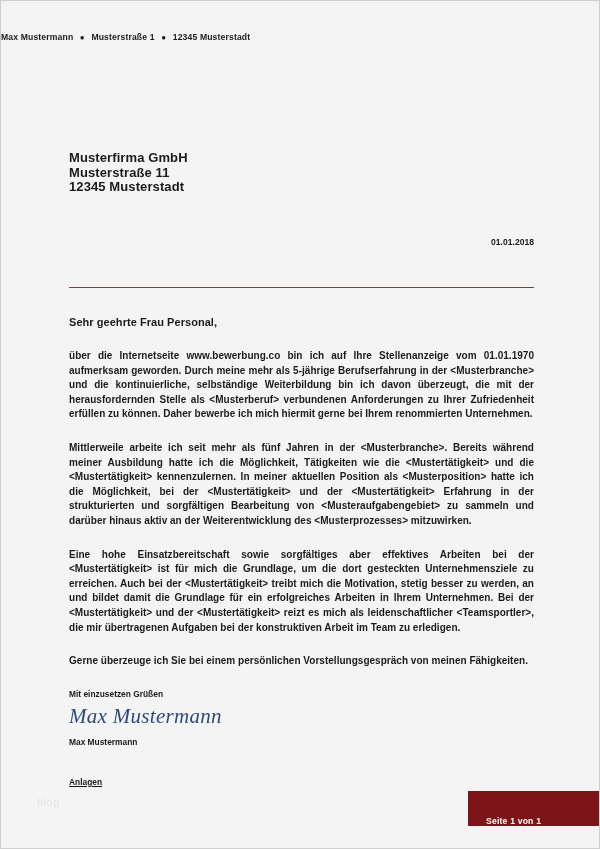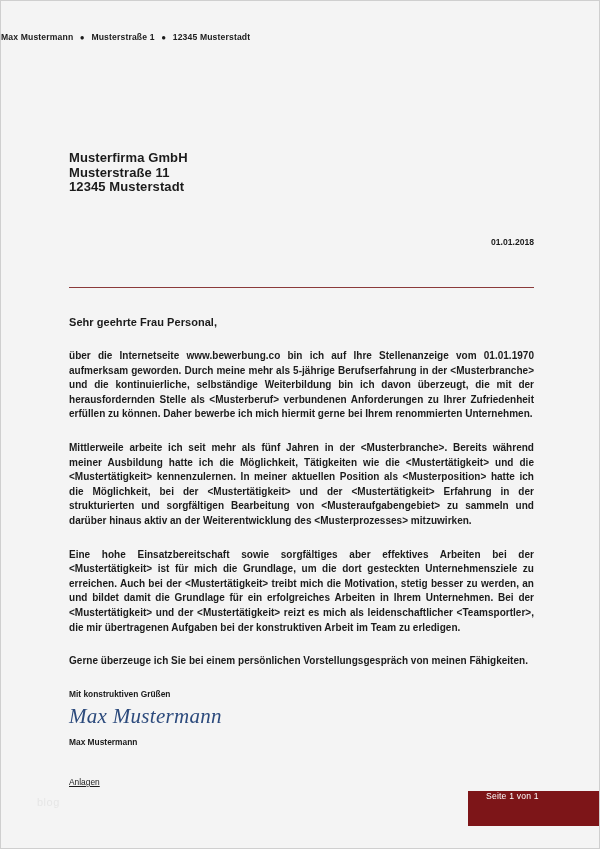--- a/index.html
+++ b/index.html
@@ -152,21 +152,21 @@
     color: #1b1b1b;
     line-height: 13px;
   }
 
   
   .attachments {
     position: absolute;
     top: 776px;
     left: 68px;
     font-size: 8.4px;
-    font-weight: normal;
+    font-weight: bold;
     color: #1b1b1b;
     text-decoration: underline;
   }
 
   
   .watermark {
     position: absolute;
     top: 795px;
     left: 36px;
     font-size: 11px;
@@ -177,23 +177,23 @@
   
   .page-badge {
     position: absolute;
     top: 790px;
     left: 467px;
     width: 132px;
     height: 35px;
     background: #7d1518;
     color: #ffffff;
     font-size: 8.6px;
-    font-weight: normal;
+    font-weight: bold;
     display: flex;
-    align-items: flex-start;
+    align-items: flex-end;
     box-sizing: border-box;
     padding-left: 18px;
     letter-spacing: 0.2px;
   }
 </style>
 </head>
 <body>
 
 <div id="page">
 
@@ -218,21 +218,21 @@
   <div class="subject-block">
     <div class="subject-rule"></div>
   </div>
 
   <div class="body-block">
     <div class="salutation">Sehr geehrte Frau Personal,</div>
     <div class="para">über die Internetseite www.bewerbung.co bin ich auf Ihre Stellenanzeige vom 01.01.1970 aufmerksam geworden. Durch meine mehr als 5-jährige Berufserfahrung in der &lt;Musterbranche&gt; und die kontinuierliche, selbständige Weiterbildung bin ich davon überzeugt, die mit der herausfordernden Stelle als &lt;Musterberuf&gt; verbundenen Anforderungen zu Ihrer Zufriedenheit erfüllen zu können. Daher bewerbe ich mich hiermit gerne bei Ihrem renommierten Unternehmen.</div>
     <div class="para">Mittlerweile arbeite ich seit mehr als fünf Jahren in der &lt;Musterbranche&gt;. Bereits während meiner Ausbildung hatte ich die Möglichkeit, Tätigkeiten wie die &lt;Mustertätigkeit&gt; und die &lt;Mustertätigkeit&gt; kennenzulernen. In meiner aktuellen Position als &lt;Musterposition&gt; hatte ich die Möglichkeit, bei der &lt;Mustertätigkeit&gt; und der &lt;Mustertätigkeit&gt; Erfahrung in der strukturierten und sorgfältigen Bearbeitung von &lt;Musteraufgabengebiet&gt; zu sammeln und darüber hinaus aktiv an der Weiterentwicklung des &lt;Musterprozesses&gt; mitzuwirken.</div>
     <div class="para">Eine hohe Einsatzbereitschaft sowie sorgfältiges aber effektives Arbeiten bei der &lt;Mustertätigkeit&gt; ist für mich die Grundlage, um die dort gesteckten Unternehmensziele zu erreichen. Auch bei der &lt;Mustertätigkeit&gt; treibt mich die Motivation, stetig besser zu werden, an und bildet damit die Grundlage für ein erfolgreiches Arbeiten in Ihrem Unternehmen. Bei der &lt;Mustertätigkeit&gt; und der &lt;Mustertätigkeit&gt; reizt es mich als leidenschaftlicher &lt;Teamsportler&gt;, die mir übertragenen Aufgaben bei der konstruktiven Arbeit im Team zu erledigen.</div>
     <div class="para last-close">Gerne überzeuge ich Sie bei einem persönlichen Vorstellungsgespräch von meinen Fähigkeiten.</div>
-    <div class="closing">Mit konstruktiven Grüßen</div>
+    <div class="closing">Mit einzusetzen Grüßen</div>
   </div>
 
   <div class="signature-block">
     <div class="signature-script">Max Mustermann</div>
     <div class="signature-printed">Max Mustermann</div>
   </div>
 
   <div class="attachments">Anlagen</div>
 
   <div class="watermark">blog</div>

